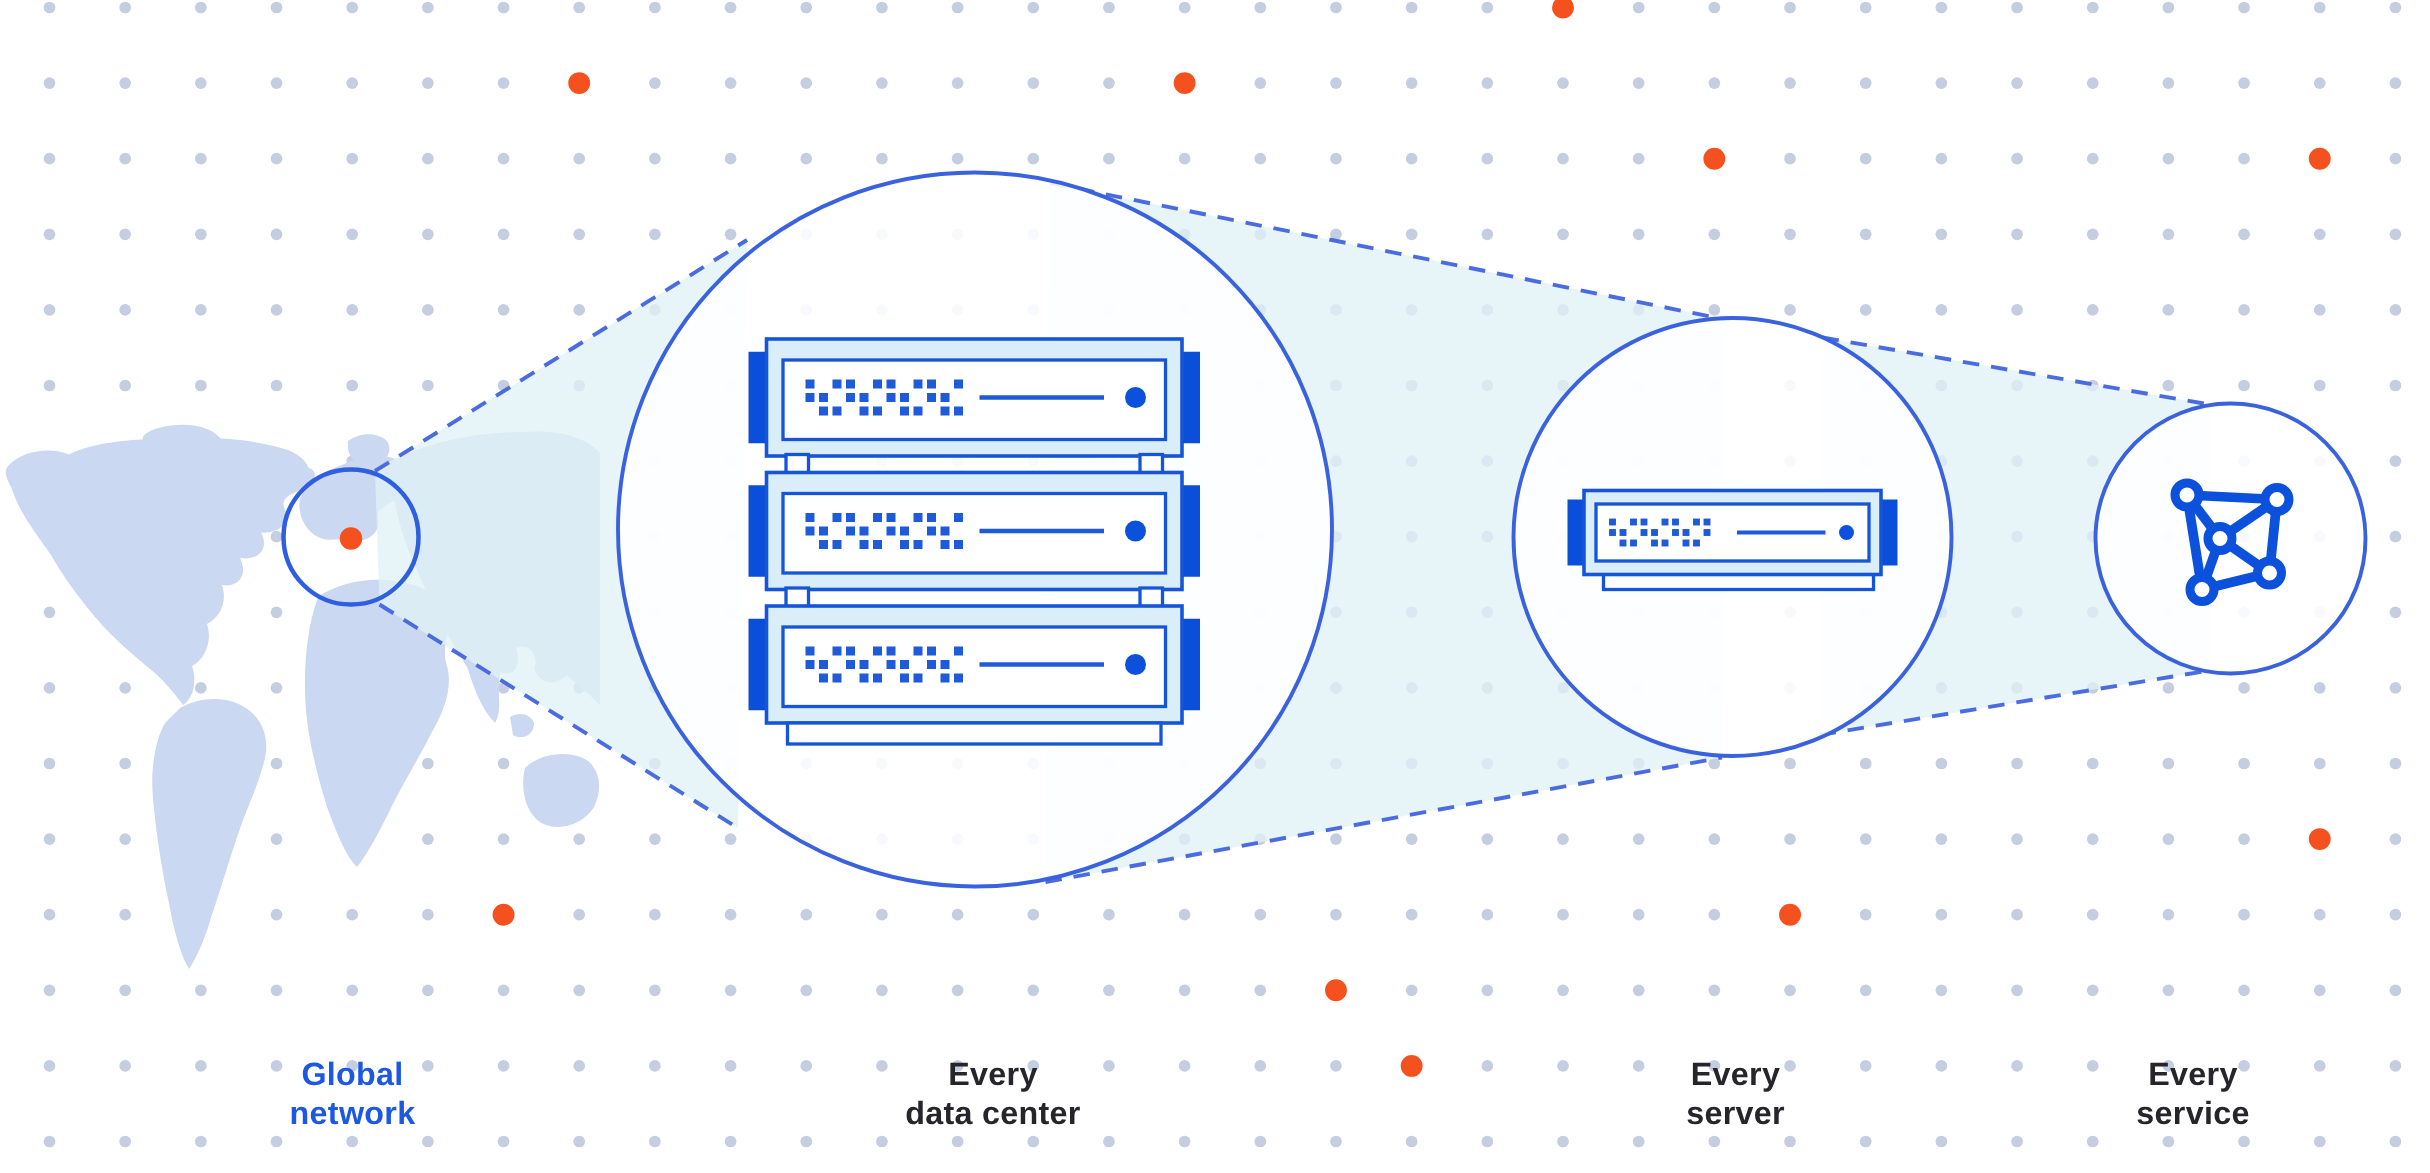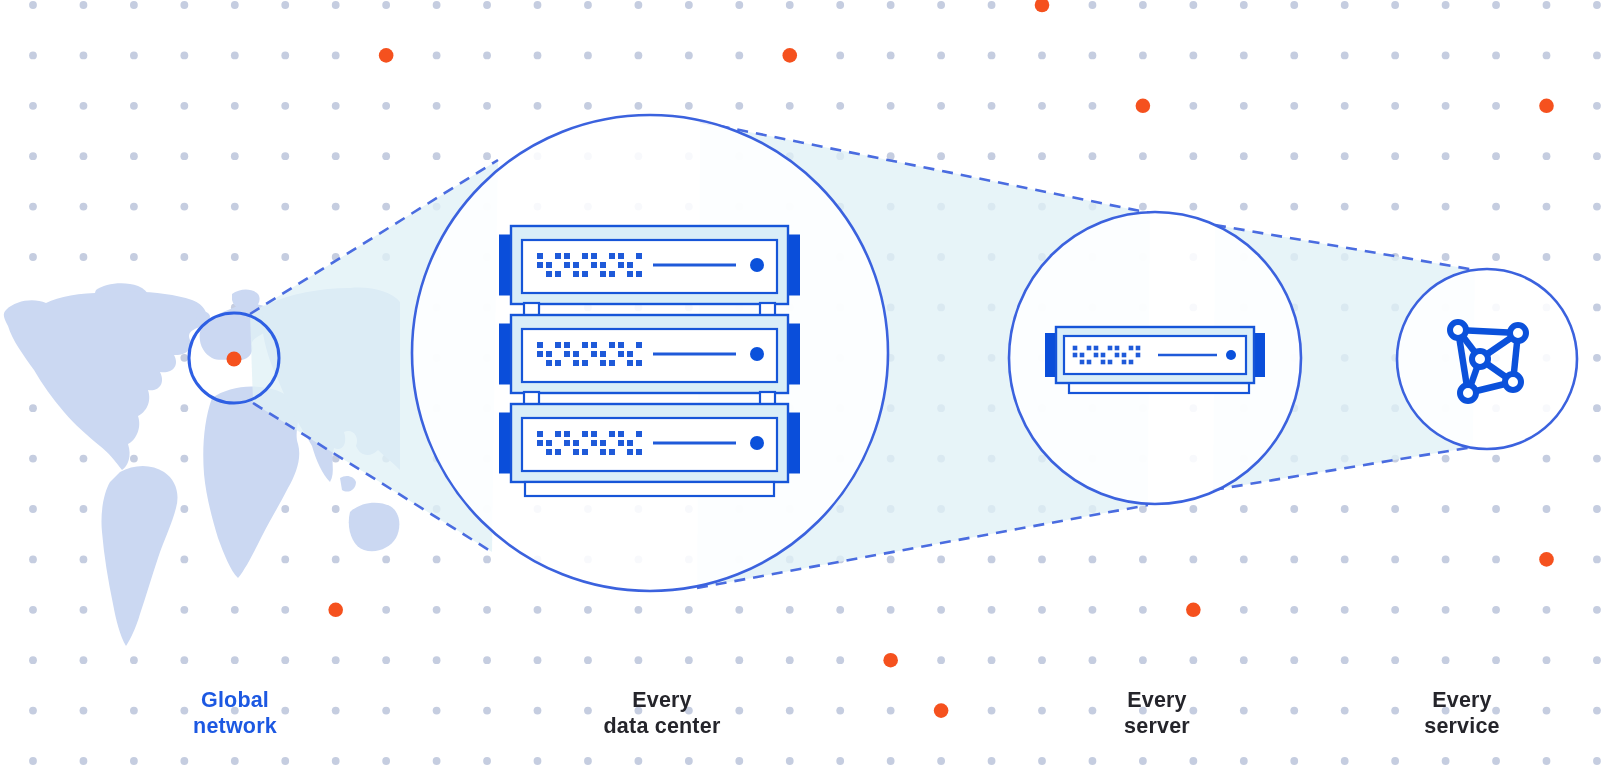--- a/index.html
+++ b/index.html
@@ -6,21 +6,21 @@
   .stage{
     position:relative;
     width:1620px;height:782px;
     background:#ffffff;
     overflow:hidden;
     font-family:"Liberation Sans",sans-serif;
   }
   #diagram{position:absolute;left:0;top:0;}
   .lbl{
     position:absolute;
-    top:687px;
+    top:703px;
     transform:translateX(-50%);
     text-align:center;
     font-family:"Liberation Sans",sans-serif;
     font-weight:bold;
     font-size:21.5px;
     line-height:26px;
     letter-spacing:.2px;
     white-space:pre-line;
   }
 </style>

